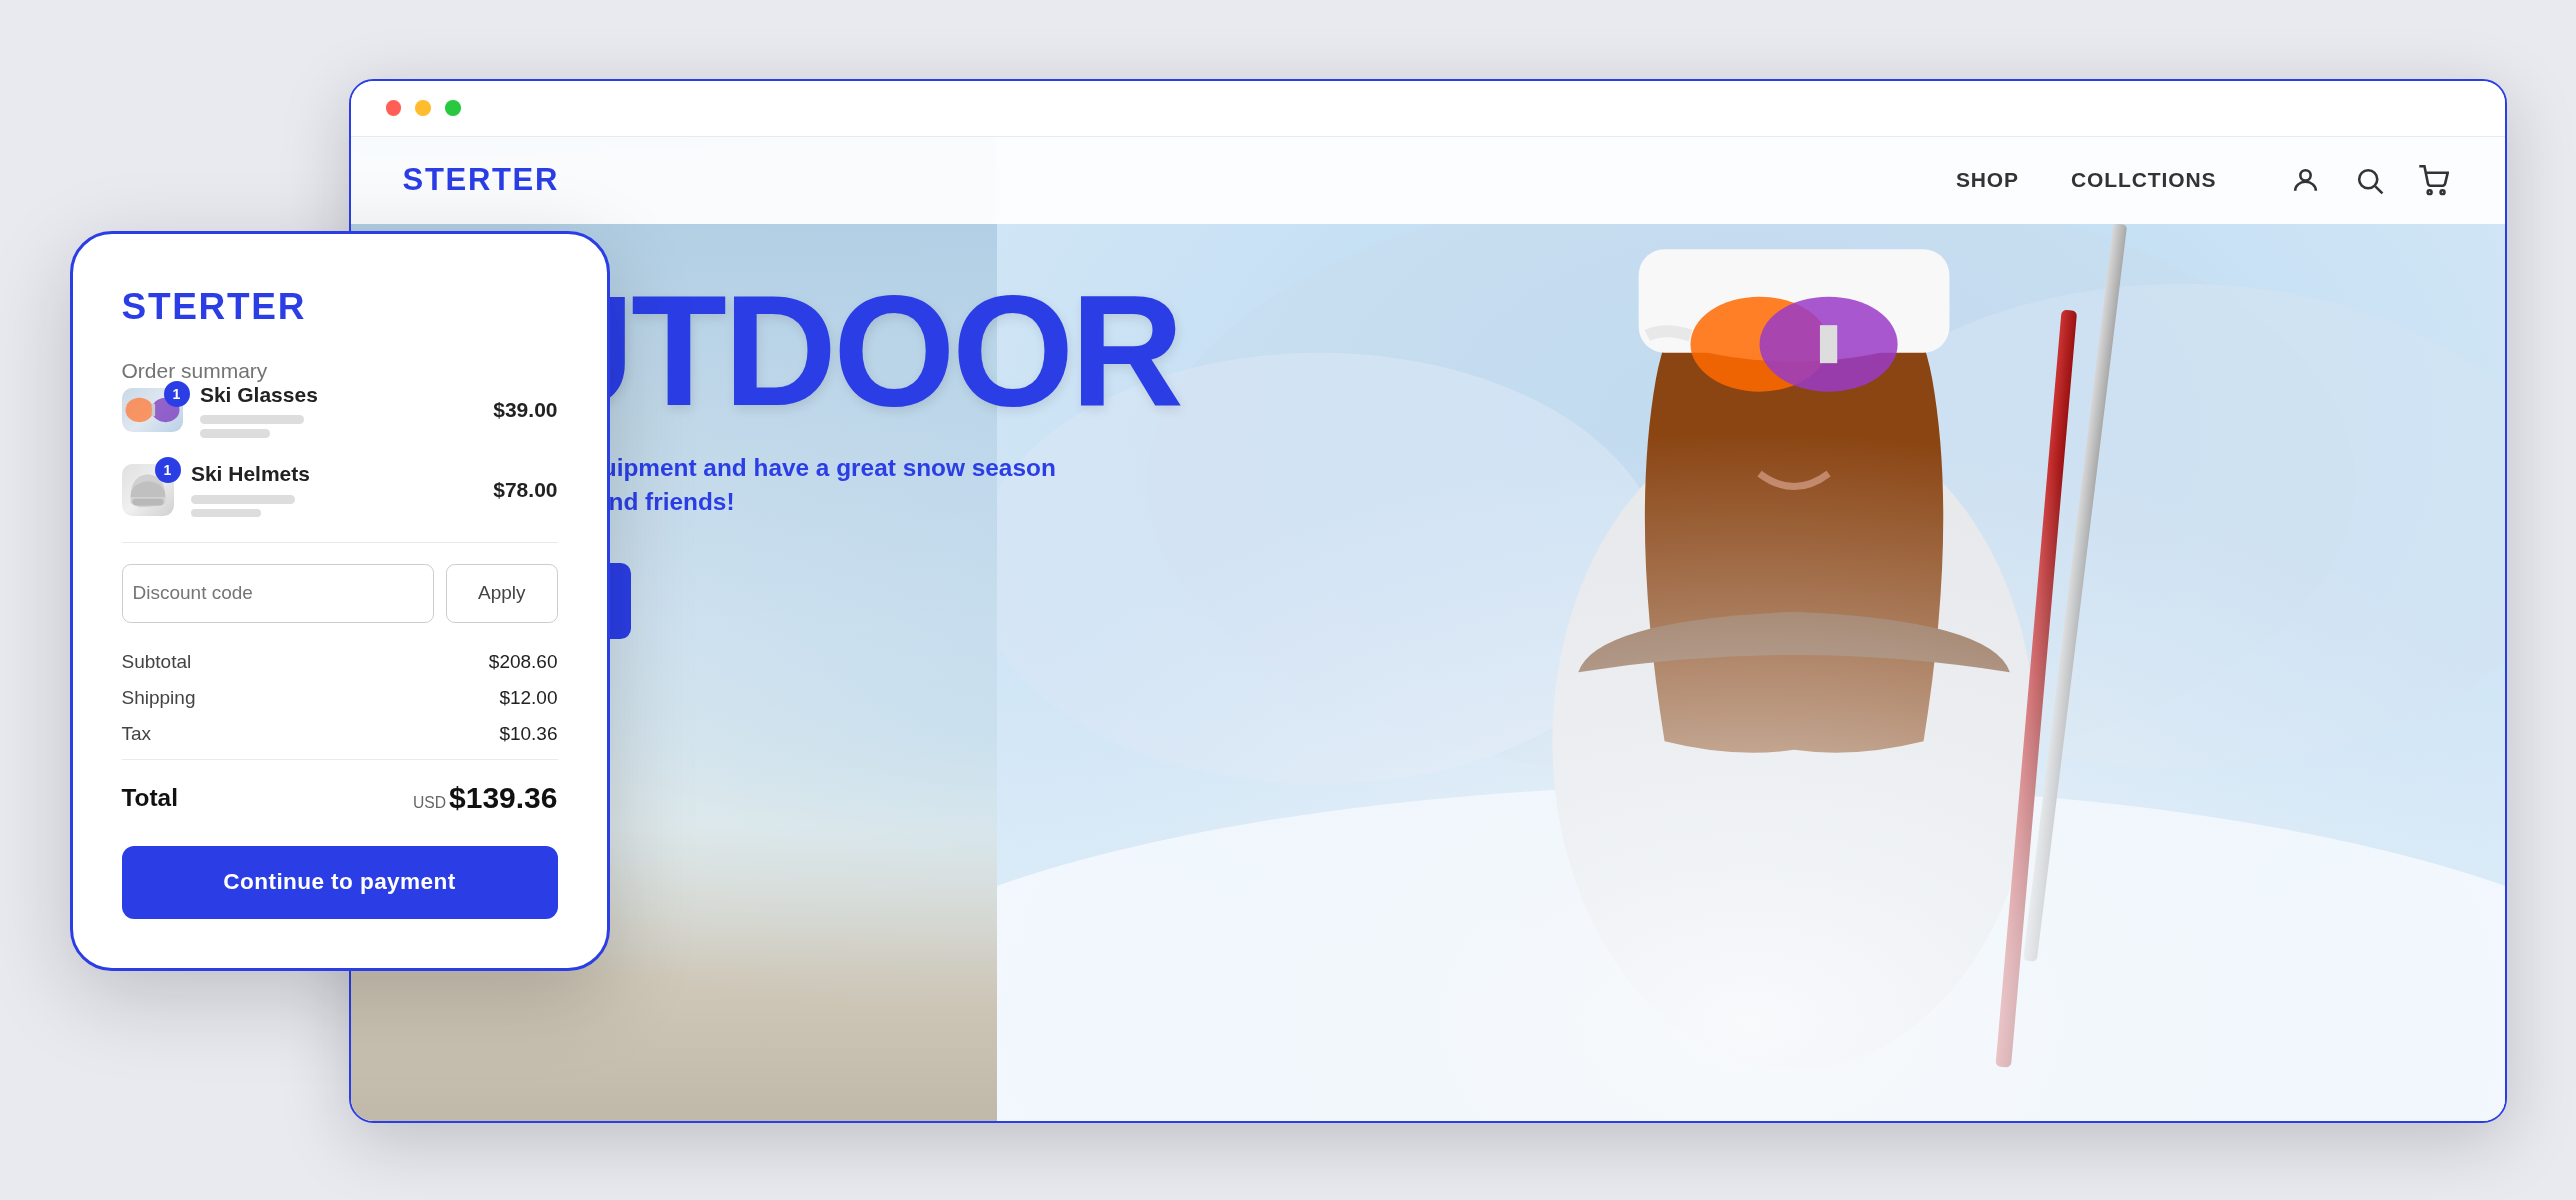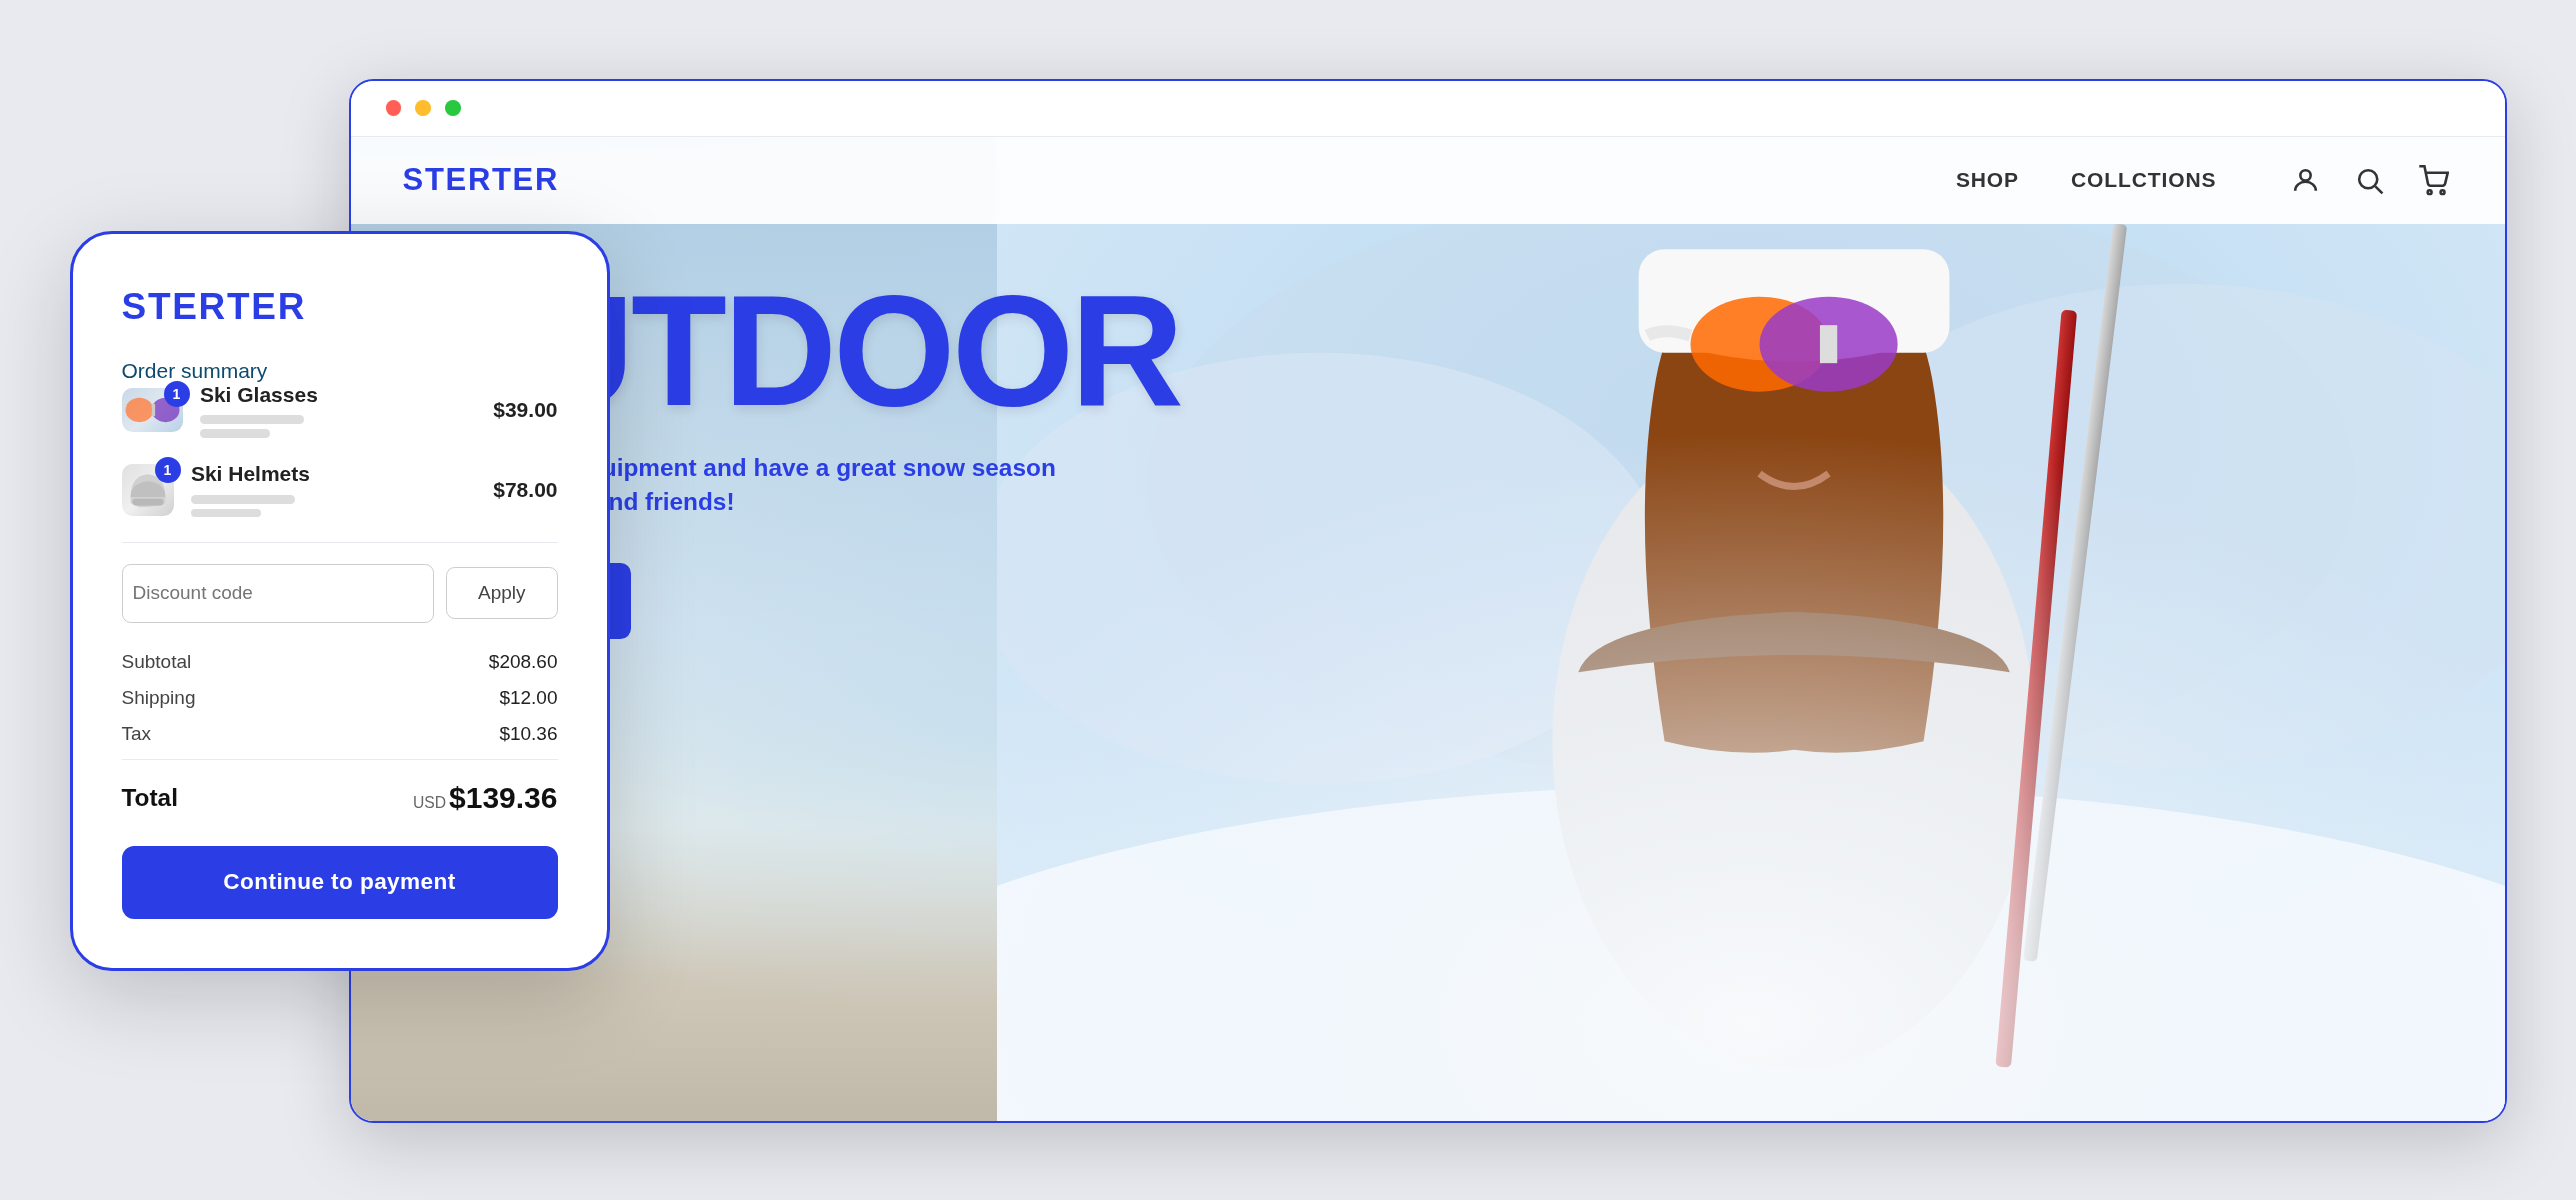--- a/index.html
+++ b/index.html
@@ -197,21 +197,21 @@
       font-size: 37px;
       font-weight: 900;
       color: #2b3ee6;
       letter-spacing: 1.7px;
       margin-bottom: 31px;
     }
 
     .order-summary-label {
       font-size: 21px;
       font-weight: 500;
-      color: #0c4a6e;
+      color: #737373;
     }
 
     
     .product-row {
       display: flex;
       align-items: center;
       margin-bottom: 24.4px;
       gap: 17.4px;
     }
 
@@ -321,21 +321,21 @@
       border: 1.3px solid #ccc;
       border-radius: 8.7px;
       padding: 0 10px;
       font-size: 19px;
       color: #888;
       outline: none;
       background: #fff;
     }
 
     .apply-btn {
-      height: 52px;
+      height: 59px;
       padding: 0 31px;
       background: #fff;
       border: 1.3px solid #ccc;
       border-radius: 8.7px;
       font-size: 19px;
       font-weight: 500;
       color: #444;
       cursor: pointer;
       white-space: nowrap;
     }

